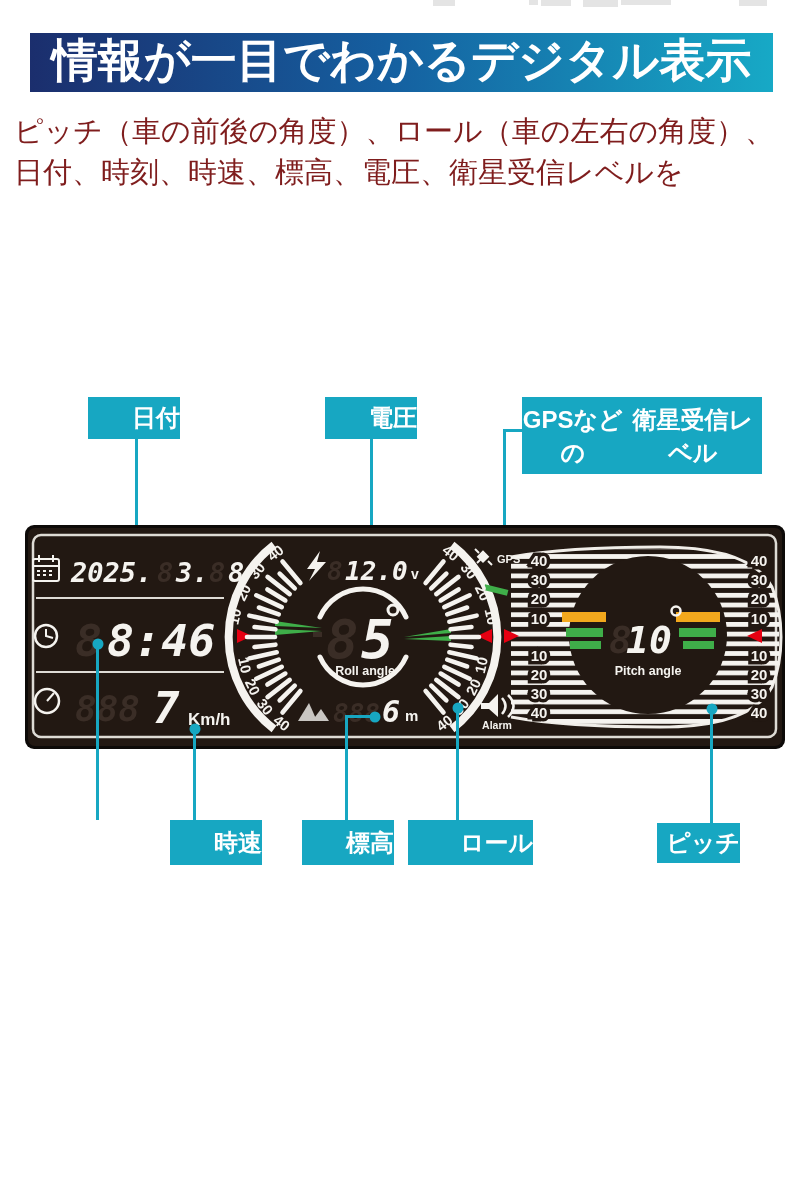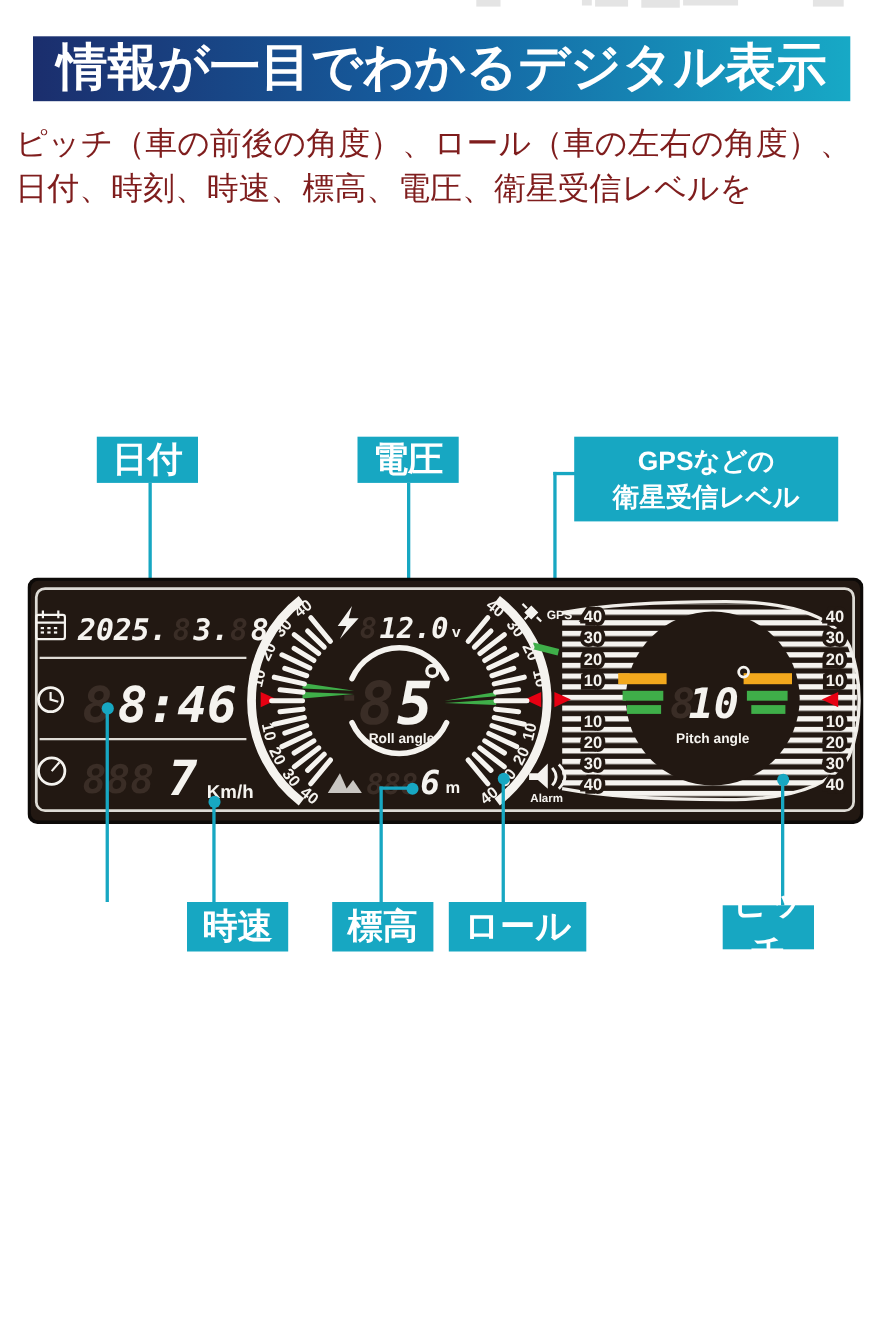--- a/index.html
+++ b/index.html
@@ -11,21 +11,21 @@
   #banner { position:absolute; left:30px; top:33px; width:743px; height:59px;
     background:linear-gradient(90deg,#1b2e6d 0%,#155fa0 48%,#17a9c6 100%);
     display:flex; align-items:flex-end; justify-content:center; }
   #banner .t { color:#ffffff; font-size:46px; font-weight:bold; letter-spacing:0px; white-space:nowrap; }
 
   #desc { position:absolute; left:14px; top:111px; width:775px;
     color:#7f1d1d; font-size:29px; line-height:41px; font-weight:400; }
 
   .lbl { position:absolute; background:#17a7c2; color:#fff; font-weight:bold;
     display:flex; align-items:center; justify-content:center; text-align:center; }
-  .lbl.small { font-size:32px; }
+  .lbl.small { font-size:24px;justify-content:flex-end; }
   .cline { position:absolute; background:#17a7c2; }
   .dot { position:absolute; width:11px; height:11px; border-radius:50%;
     background:#17a7c2; transform:translate(-50%,-50%); }
 
   #panel { position:absolute; left:25px; top:525px; width:760px; height:224px; }
 
   .seg { font-family:"DejaVu Sans Mono","Liberation Mono",monospace; font-weight:bold; font-style:italic; }
 </style>
 </head>
 <body>
@@ -46,21 +46,21 @@
     <div>ピッチ（車の前後の角度）、ロール（車の左右の角度）、</div>
     <div>日付、時刻、時速、標高、電圧、衛星受信レベルを</div>
   </div>
 
   <div class="lbl small" style="left:88px;top:397px;width:92px;height:42px">
     <span>日付</span>
   </div>
   <div class="lbl small" style="left:325px;top:397px;width:92px;height:42px">
     <span>電圧</span>
   </div>
-  <div class="lbl" style="left:522px;top:397px;width:240px;height:77px;font-size:24px;line-height:33px;flex-direction:column">
+  <div class="lbl" style="left:522px;top:397px;width:240px;height:77px;font-size:24px;line-height:33px;flex-direction:row">
     <span>GPSなどの</span>
     <span>衛星受信レベル</span>
   </div>
 
   <div class="cline" style="left:135px;top:439px;width:3px;height:121px"></div>
   <div class="dot" style="left:137px;top:561px"></div>
   <div class="cline" style="left:370px;top:439px;width:3px;height:107px"></div>
   <div class="dot" style="left:372px;top:547px"></div>
   <div class="cline" style="left:503px;top:429px;width:20px;height:3px"></div>
   <div class="cline" style="left:503px;top:429px;width:3px;height:122px"></div>

